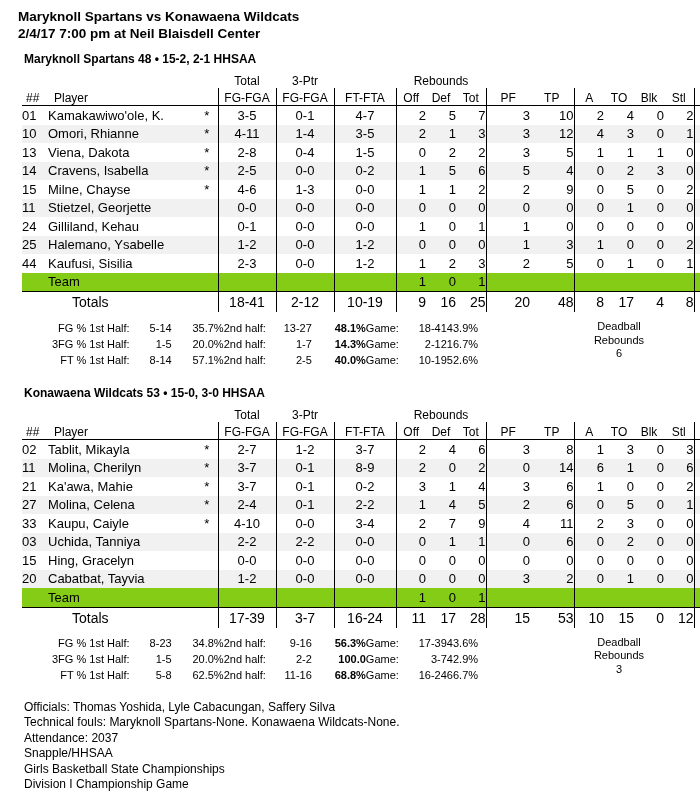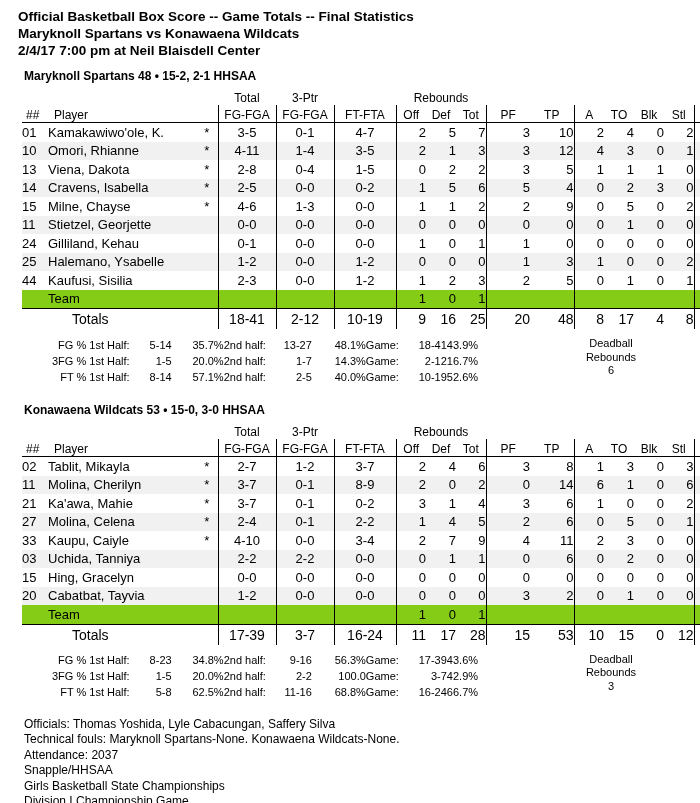--- a/index.html
+++ b/index.html
@@ -68,41 +68,40 @@
   .pct-wrap { position: relative; margin: 8px 0 0 0; height: 54px; }
   table.pct {
     border-collapse: collapse; font-size: 11px; margin-left: 34px;
   }
   table.pct td { padding: 0 0 1px 0; height: 15px; white-space: nowrap; }
   td.p-lbl { text-align: right; padding-right: 6px; }
   td.p-made { text-align: right; width: 42px; }
   td.p-pct { text-align: right; width: 52px; padding-right: 2px;}
   td.p-2nd { text-align: left; padding-left: 10px; }
   td.p-2made { text-align: right; width: 46px; }
-  td.p-2pct { text-align: right; width: 54px; }
+  td.p-2pct { text-align: right; width: 54px; font-weight: bold; }
   td.p-game { text-align: left; padding-left: 14px; }
   td.p-gmade { text-align: right; width: 48px; }
   td.p-gpct { text-align: left; width: 50px; }
 
   .deadball {
-    position: absolute; right: 16px; top: 0;
+    position: absolute; right: 8px; top: 0;
     text-align: center; font-size: 11px; line-height: 13.5px; width: 110px;
   }
 
   
   .notes { font-size: 12px; line-height: 15.5px; margin: 10px 0 0 6px; }
   .notes div { white-space: pre; }
 </style>
 </head>
 <body>
 
 <div class="page">
 
   <div class="title-block">
-    <div>Official Basketball Box Score -- Game Totals -- Final Statistics</div>
     <div>Maryknoll Spartans vs Konawaena Wildcats</div>
     <div>2/4/17 7:00 pm at Neil Blaisdell Center</div>
   </div>
 
   <div class="team-heading">Maryknoll Spartans 48 • 15-2, 2-1 HHSAA</div>
 
   <table class="box">
     <colgroup>
       <col style="width:26px">
         <col style="width:148px">

